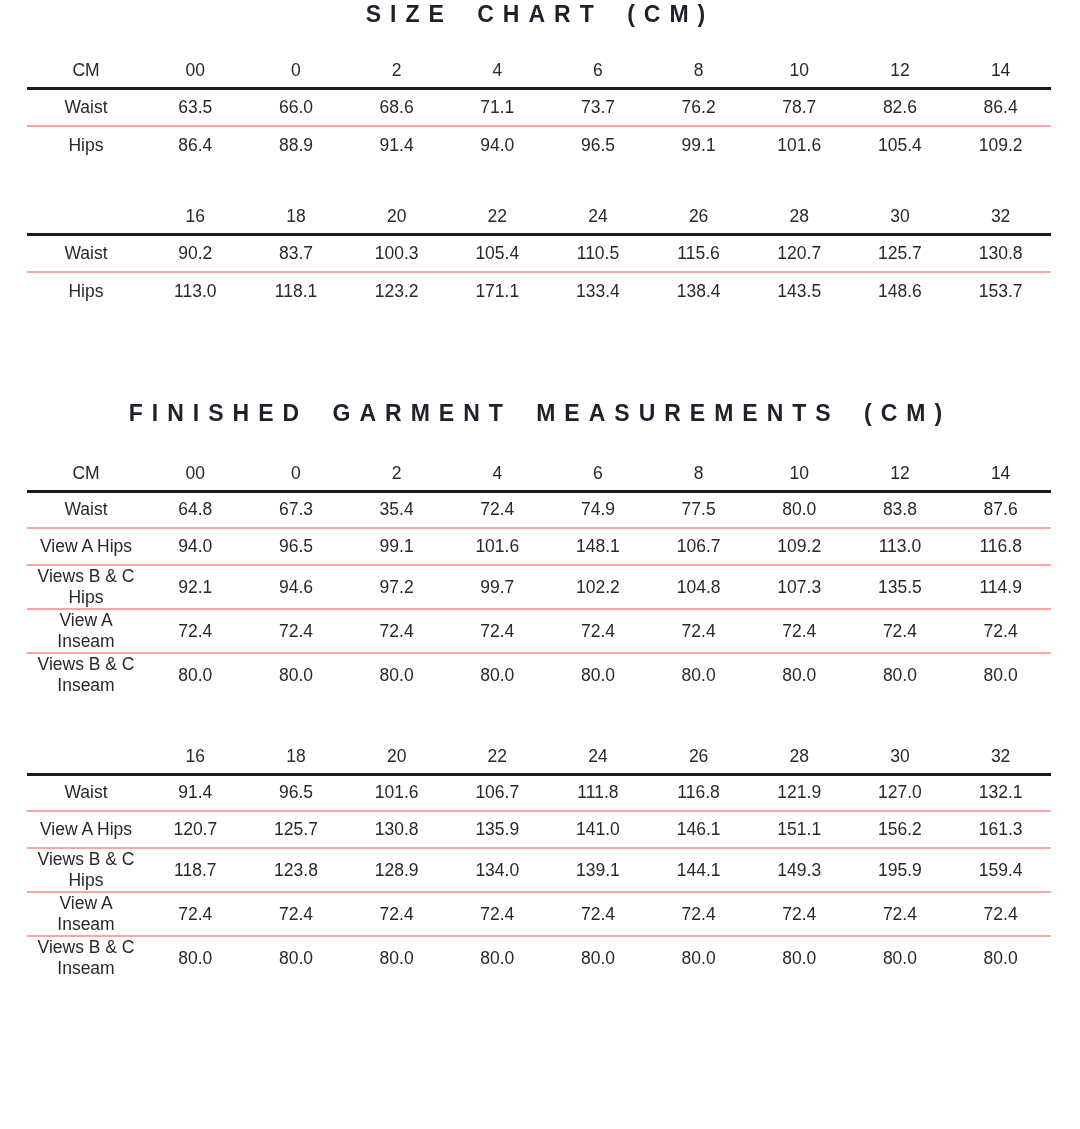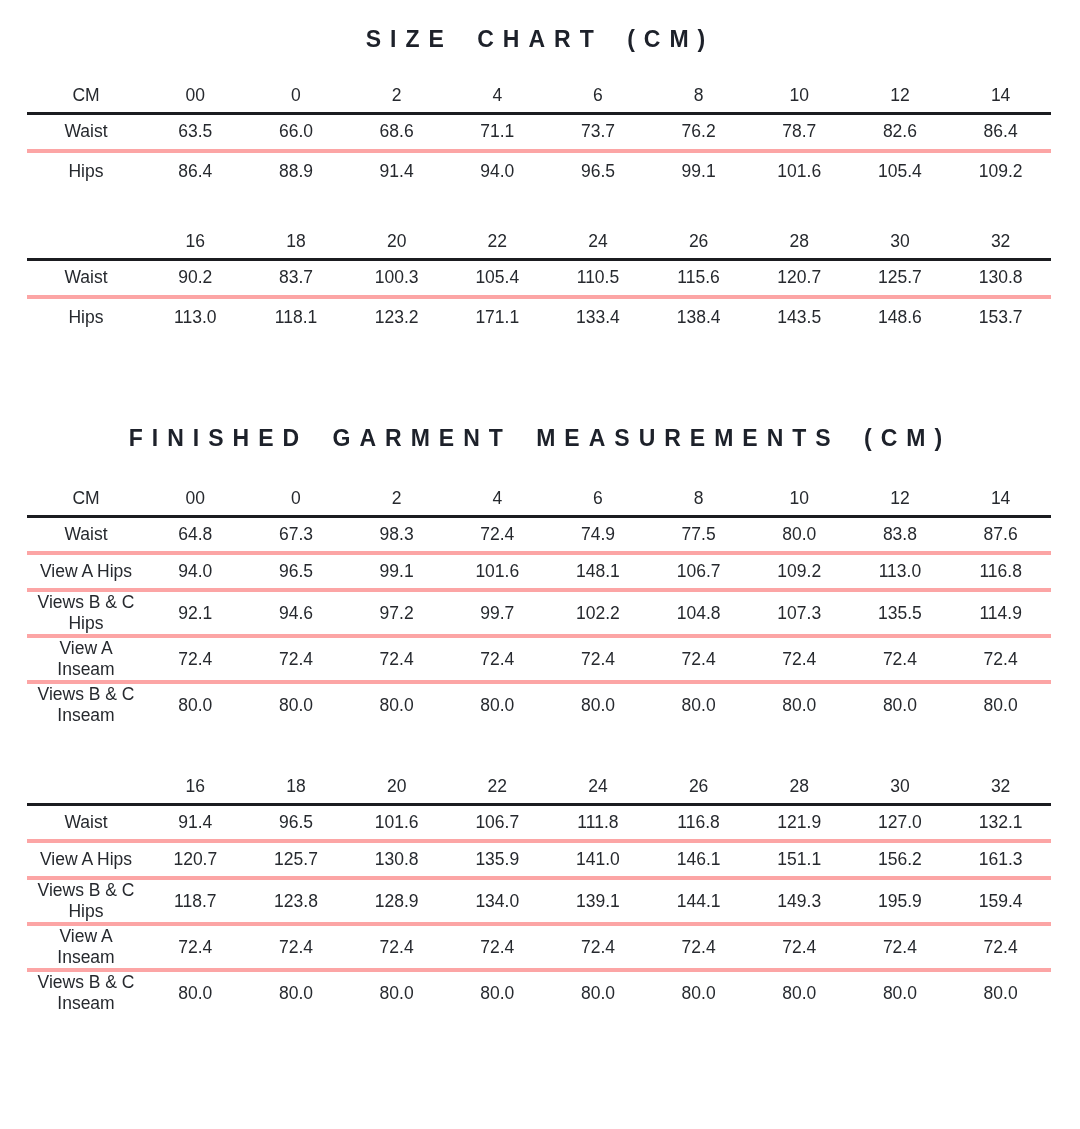--- a/index.html
+++ b/index.html
@@ -15,21 +15,21 @@
   .title {
     margin: 0;
     text-align: center;
     font-size: 23px;
     font-weight: 800;
     letter-spacing: 9px;
     word-spacing: 9px;
     color: #1d212a;
     line-height: 28px;
   }
-  .title-size { padding-top: 25px; }
+  .title-size { }
   .title-finished { margin-top: 89px; }
 
   table.chart {
     border-collapse: collapse;
     table-layout: fixed;
     width: 1024px;
     margin-left: 27px;
   }
   table.chart th, table.chart td {
     font-weight: 400;
@@ -37,21 +37,21 @@
     text-align: center;
     vertical-align: middle;
     padding: 0;
     color: #26292e;
     line-height: 1.2;
   }
   table.chart col.label-col { width: 118px; }
   table.chart thead tr { height: 34px; }
   table.chart thead { border-bottom: 3.5px solid #1b1c20; }
   table.chart tbody tr { height: 38px; }
-  table.chart tbody tr + tr { border-top: 4px solid #fca5a5; }
+  table.chart tbody tr + tr { border-top: 2px solid #fca5a5; }
   table.chart .label-cell { white-space: pre-line; }
 
   #table-size-small  { margin-top: 26px; }
   #table-size-large  { margin-top: 36px; }
   #table-fg-small    { margin-top: 30px; }
   #table-fg-large    { margin-top: 44px; }
   table.chart-fg tbody tr { height: 37px; }
   table.chart-fg tbody tr.tall { height: 39px; }
 </style>
 </head>
@@ -198,21 +198,21 @@
           <th>10</th>
           <th>12</th>
           <th>14</th>
         </tr>
       </thead>
       <tbody>
         <tr>
           <th class="label-cell">Waist</th>
           <td>64.8</td>
           <td>67.3</td>
-          <td>98.3</td>
+          <td>35.4</td>
           <td>72.4</td>
           <td>74.9</td>
           <td>77.5</td>
           <td>80.0</td>
           <td>83.8</td>
           <td>87.6</td>
         </tr>
         <tr>
           <th class="label-cell">View A Hips</th>
           <td>94.0</td>

